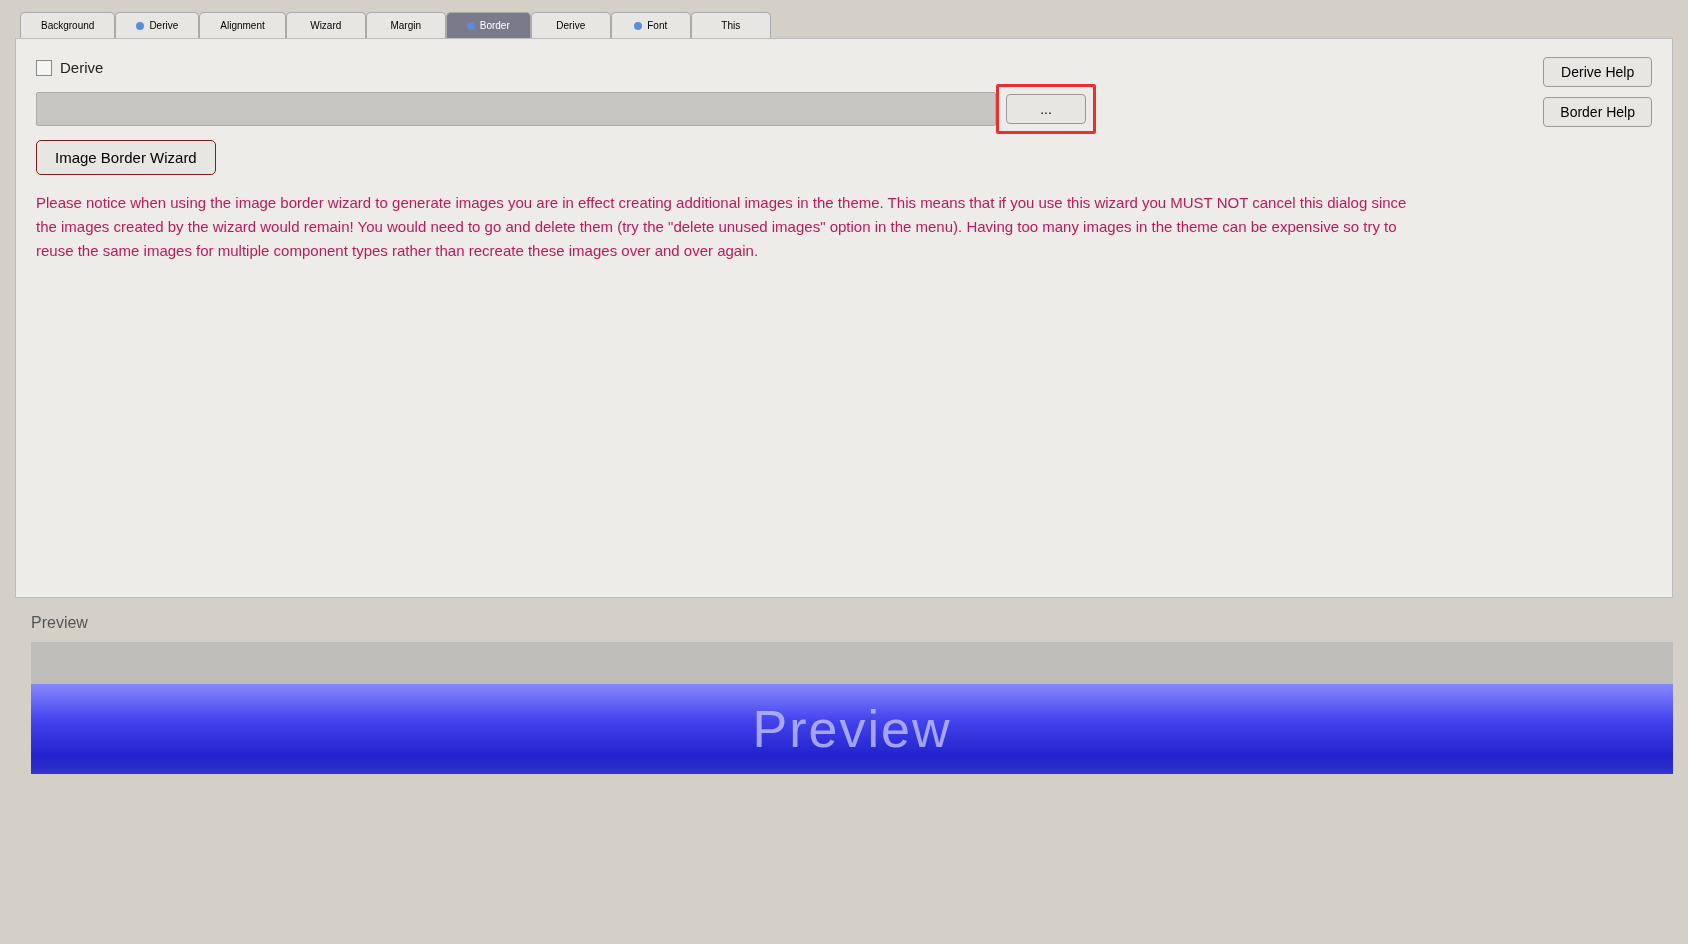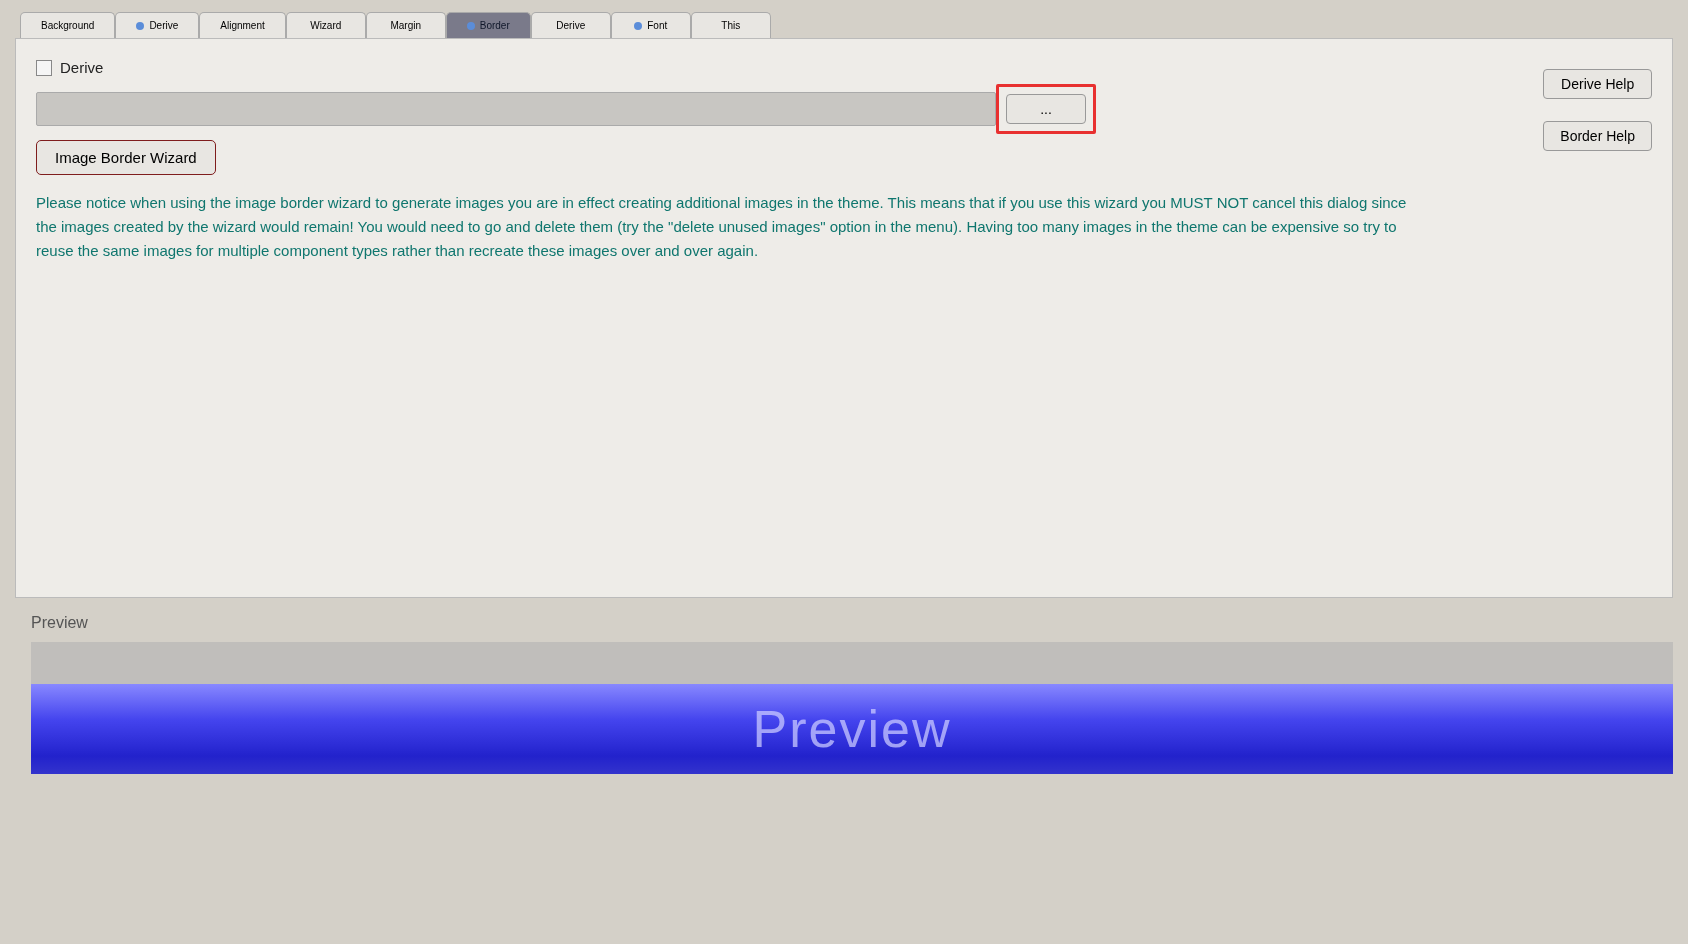--- a/index.html
+++ b/index.html
@@ -34,21 +34,21 @@
       cursor: pointer;
       font-size: 10px;
       white-space: nowrap;
       gap: 5px;
       min-width: 80px;
       border-radius: 5px 5px 0 0;
     }
 
     .tab.active {
       background: #7a7a8a;
-      color: #0f172a;
+      color: #ffffff;
       font-weight: 500;
     }
 
     .tab-dot {
       width: 8px;
       height: 8px;
       border-radius: 50%;
       background: #5b8dd9;
       display: inline-block;
       flex-shrink: 0;
@@ -101,21 +101,20 @@
     .btn {
       background: #e8e6e2;
       border: 1px solid #999;
       border-radius: 4px;
       padding: 6px 16px;
       cursor: pointer;
       font-size: 14px;
       text-align: center;
       white-space: nowrap;
       min-width: 100px;
-      margin-top: 12px;
     }
 
     
     .input-bar-container {
       display: flex;
       align-items: center;
       gap: 10px;
       margin-bottom: 14px;
     }
 
@@ -163,21 +162,21 @@
       border-radius: 5px;
       padding: 8px 18px;
       cursor: pointer;
       font-size: 15px;
       margin-bottom: 16px;
     }
 
     
     .notice-text {
       font-size: 15px;
-      color: #0f766e;
+      color: #be185d;
       line-height: 1.6;
       max-width: 1380px;
       margin-bottom: 24px;
     }
 
     
     .preview-section {
       padding: 16px 15px 0 31px;
     }
 

